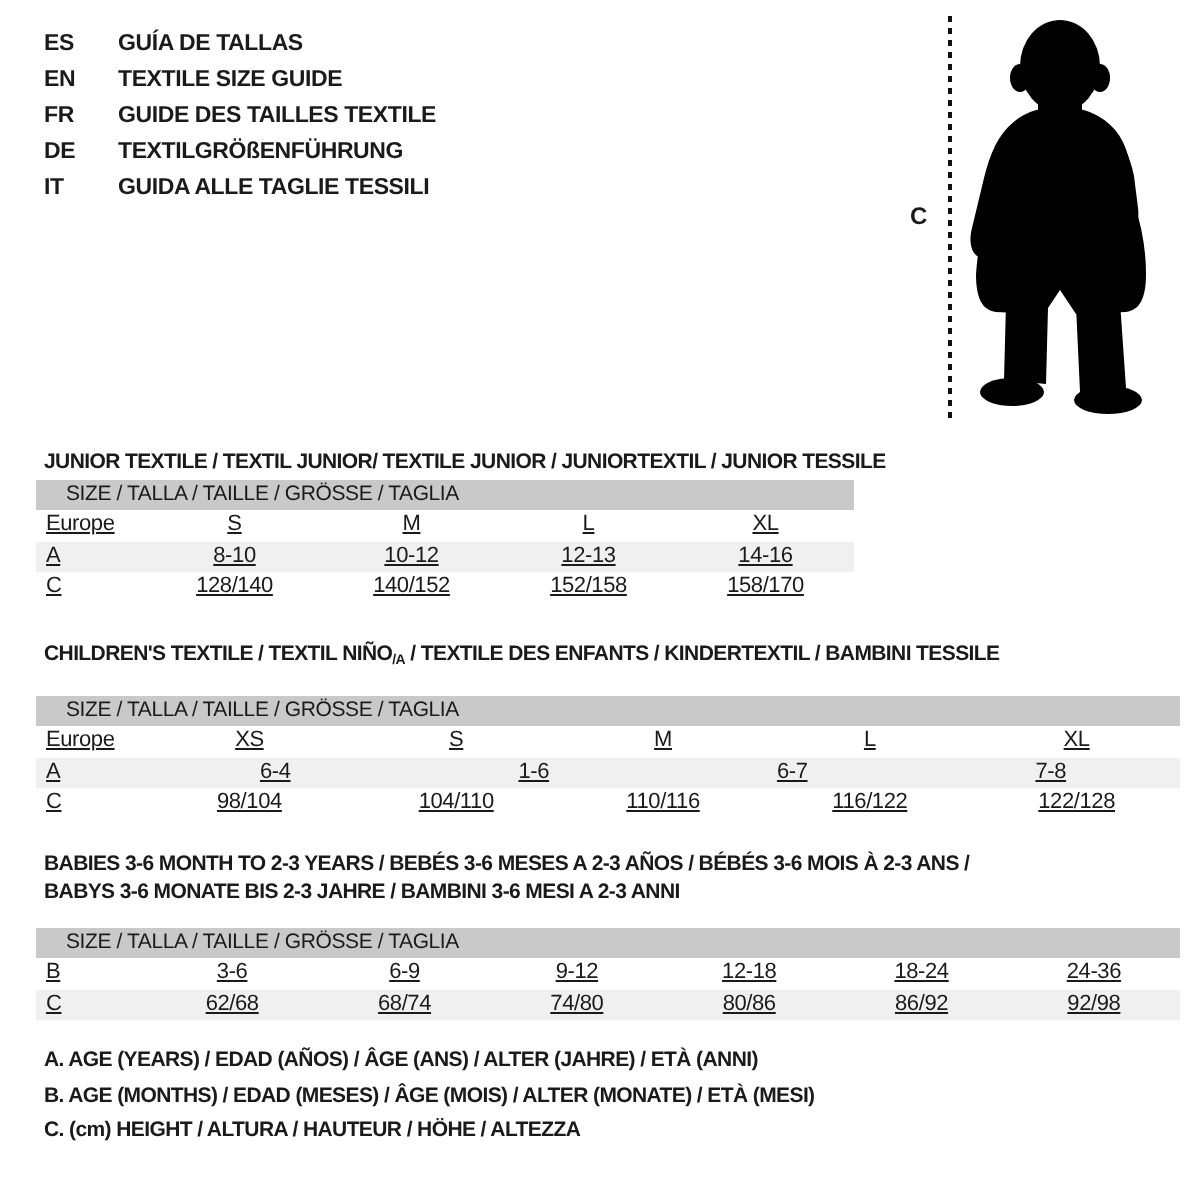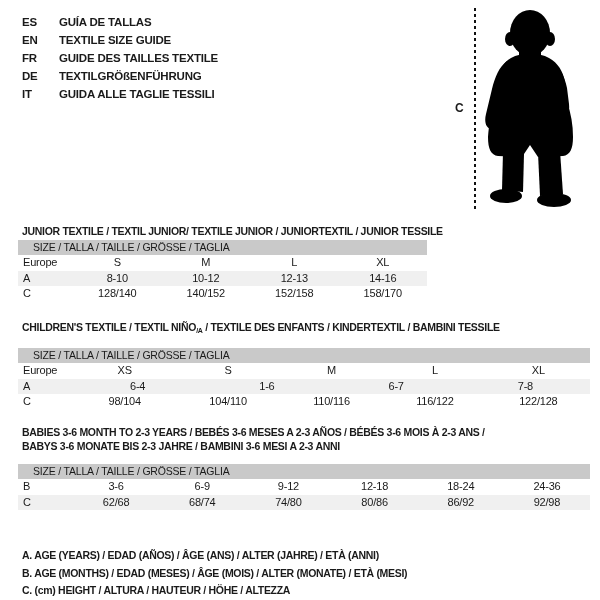--- a/index.html
+++ b/index.html
@@ -40,28 +40,28 @@
 
   
   .size-table { position:absolute; left:18px; font-size:11px; letter-spacing:-0.2px; }
   #t1 { top:240px; width:409px; }
   #t2 { top:348px; width:572px; }
   #t3 { top:464px; width:572px; }
   .size-bar {
     height:15px; line-height:15px; background:var(--header-bar);
     padding-left:15px; font-size:10.5px; letter-spacing:-0.2px; white-space:nowrap;
   }
-  .trow { display:flex; height:15.5px; line-height:15.5px; }
+  .trow { display:flex; height:15.5px; line-height:15.5px;text-decoration:underline; }
   .trow.shaded { background: var(--row-shaded); }
   .rlabel { width:55px; padding-left:5px; flex:none; }
   .cells { flex:1; display:flex; }
   .cell { flex:1; text-align:center; }
 
   
-  .footnotes { position:absolute; left:22px; top:547px; }
+  .footnotes { position:absolute; left:22px; top:522px; }
   .footnote { height:17.5px; line-height:17.5px; font-weight:700; font-size:10.5px; letter-spacing:-0.3px; white-space:nowrap; }
 </style>
 </head>
 <body>
 
 <div id="canvas">
 
   <div class="lang-list">
 
       <div class="lang-row">

